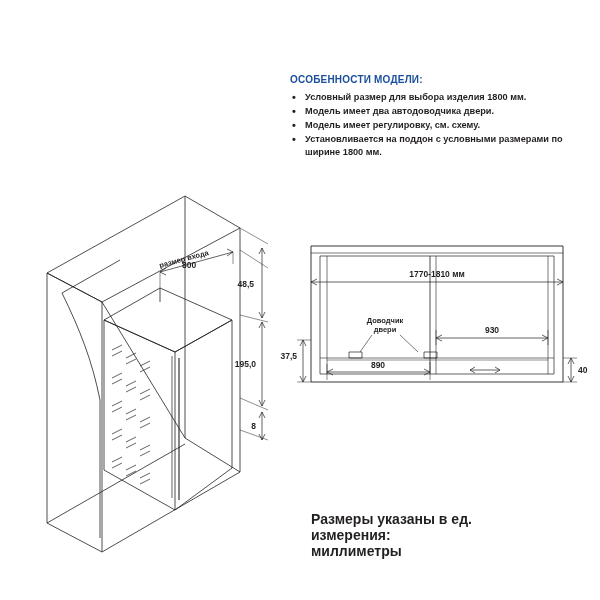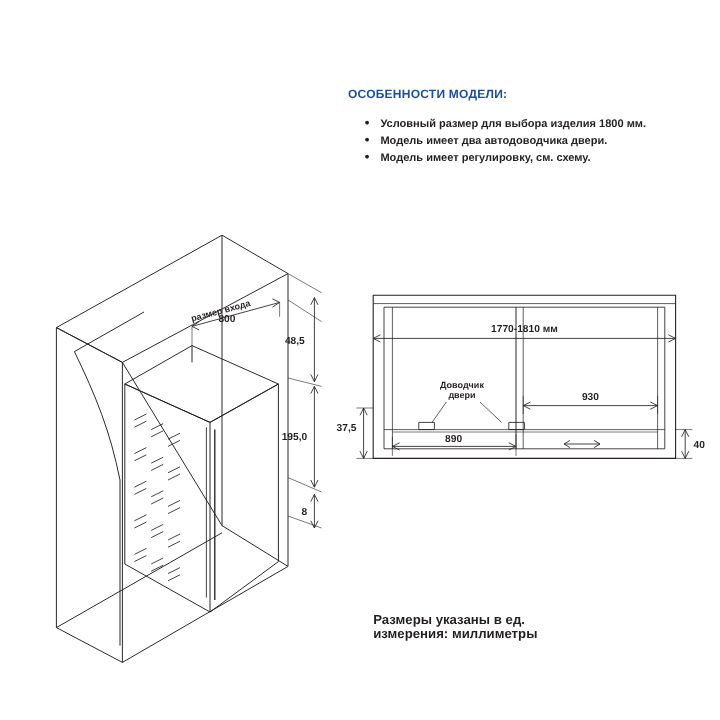--- a/index.html
+++ b/index.html
@@ -29,21 +29,21 @@
   }
   .features-title {
     font-size: 10px;
     font-weight: bold;
     color: #1b4f9c;
     letter-spacing: 0.2px;
     margin: 0 0 6px 0;
   }
   .features ul {
     list-style: none;
-    margin: 12px;
+    margin: 0;
     padding: 0;
   }
   .features li {
     position: relative;
     font-size: 9.2px;
     font-weight: bold;
     line-height: 13px;
     color: #231f20;
     padding-left: 15px;
     margin-bottom: 1px;
@@ -74,36 +74,37 @@
   .lbl-sm {
     font-family: "Liberation Sans", sans-serif;
     font-size: 7.5px;
     font-weight: bold;
     fill: #231f20;
   }
   .footnote {
     position: absolute;
     left: 311px;
     top: 511px;
-    font-size: 11px;
+    font-size: 14px;
     font-weight: bold;
     color: #231f20;
   }
 </style>
 </head>
 <body>
 
 <div class="page">
 
   <div class="features">
     <div class="features-title">ОСОБЕННОСТИ МОДЕЛИ:</div>
     <ul>
       <li>Условный размер для выбора изделия 1800 мм.</li>
       <li>Модель имеет два автодоводчика двери.</li>
       <li>Модель имеет регулировку, см. схему.</li>
+      <li>Установливается на поддон с условными размерами по ширине 1800 мм.</li>
     </ul>
   </div>
 
   <svg class="canvas" viewBox="0 0 600 600">
     <g stroke="#231f20" fill="none" stroke-width="0.8">
 
       <g>
 
         <path d="M47 273 L47 523 L102 552 L102 302 Z"></path>
         <path d="M47 273 L185 196 L185 438 L102 302 Z" stroke-width="0.8"></path>

